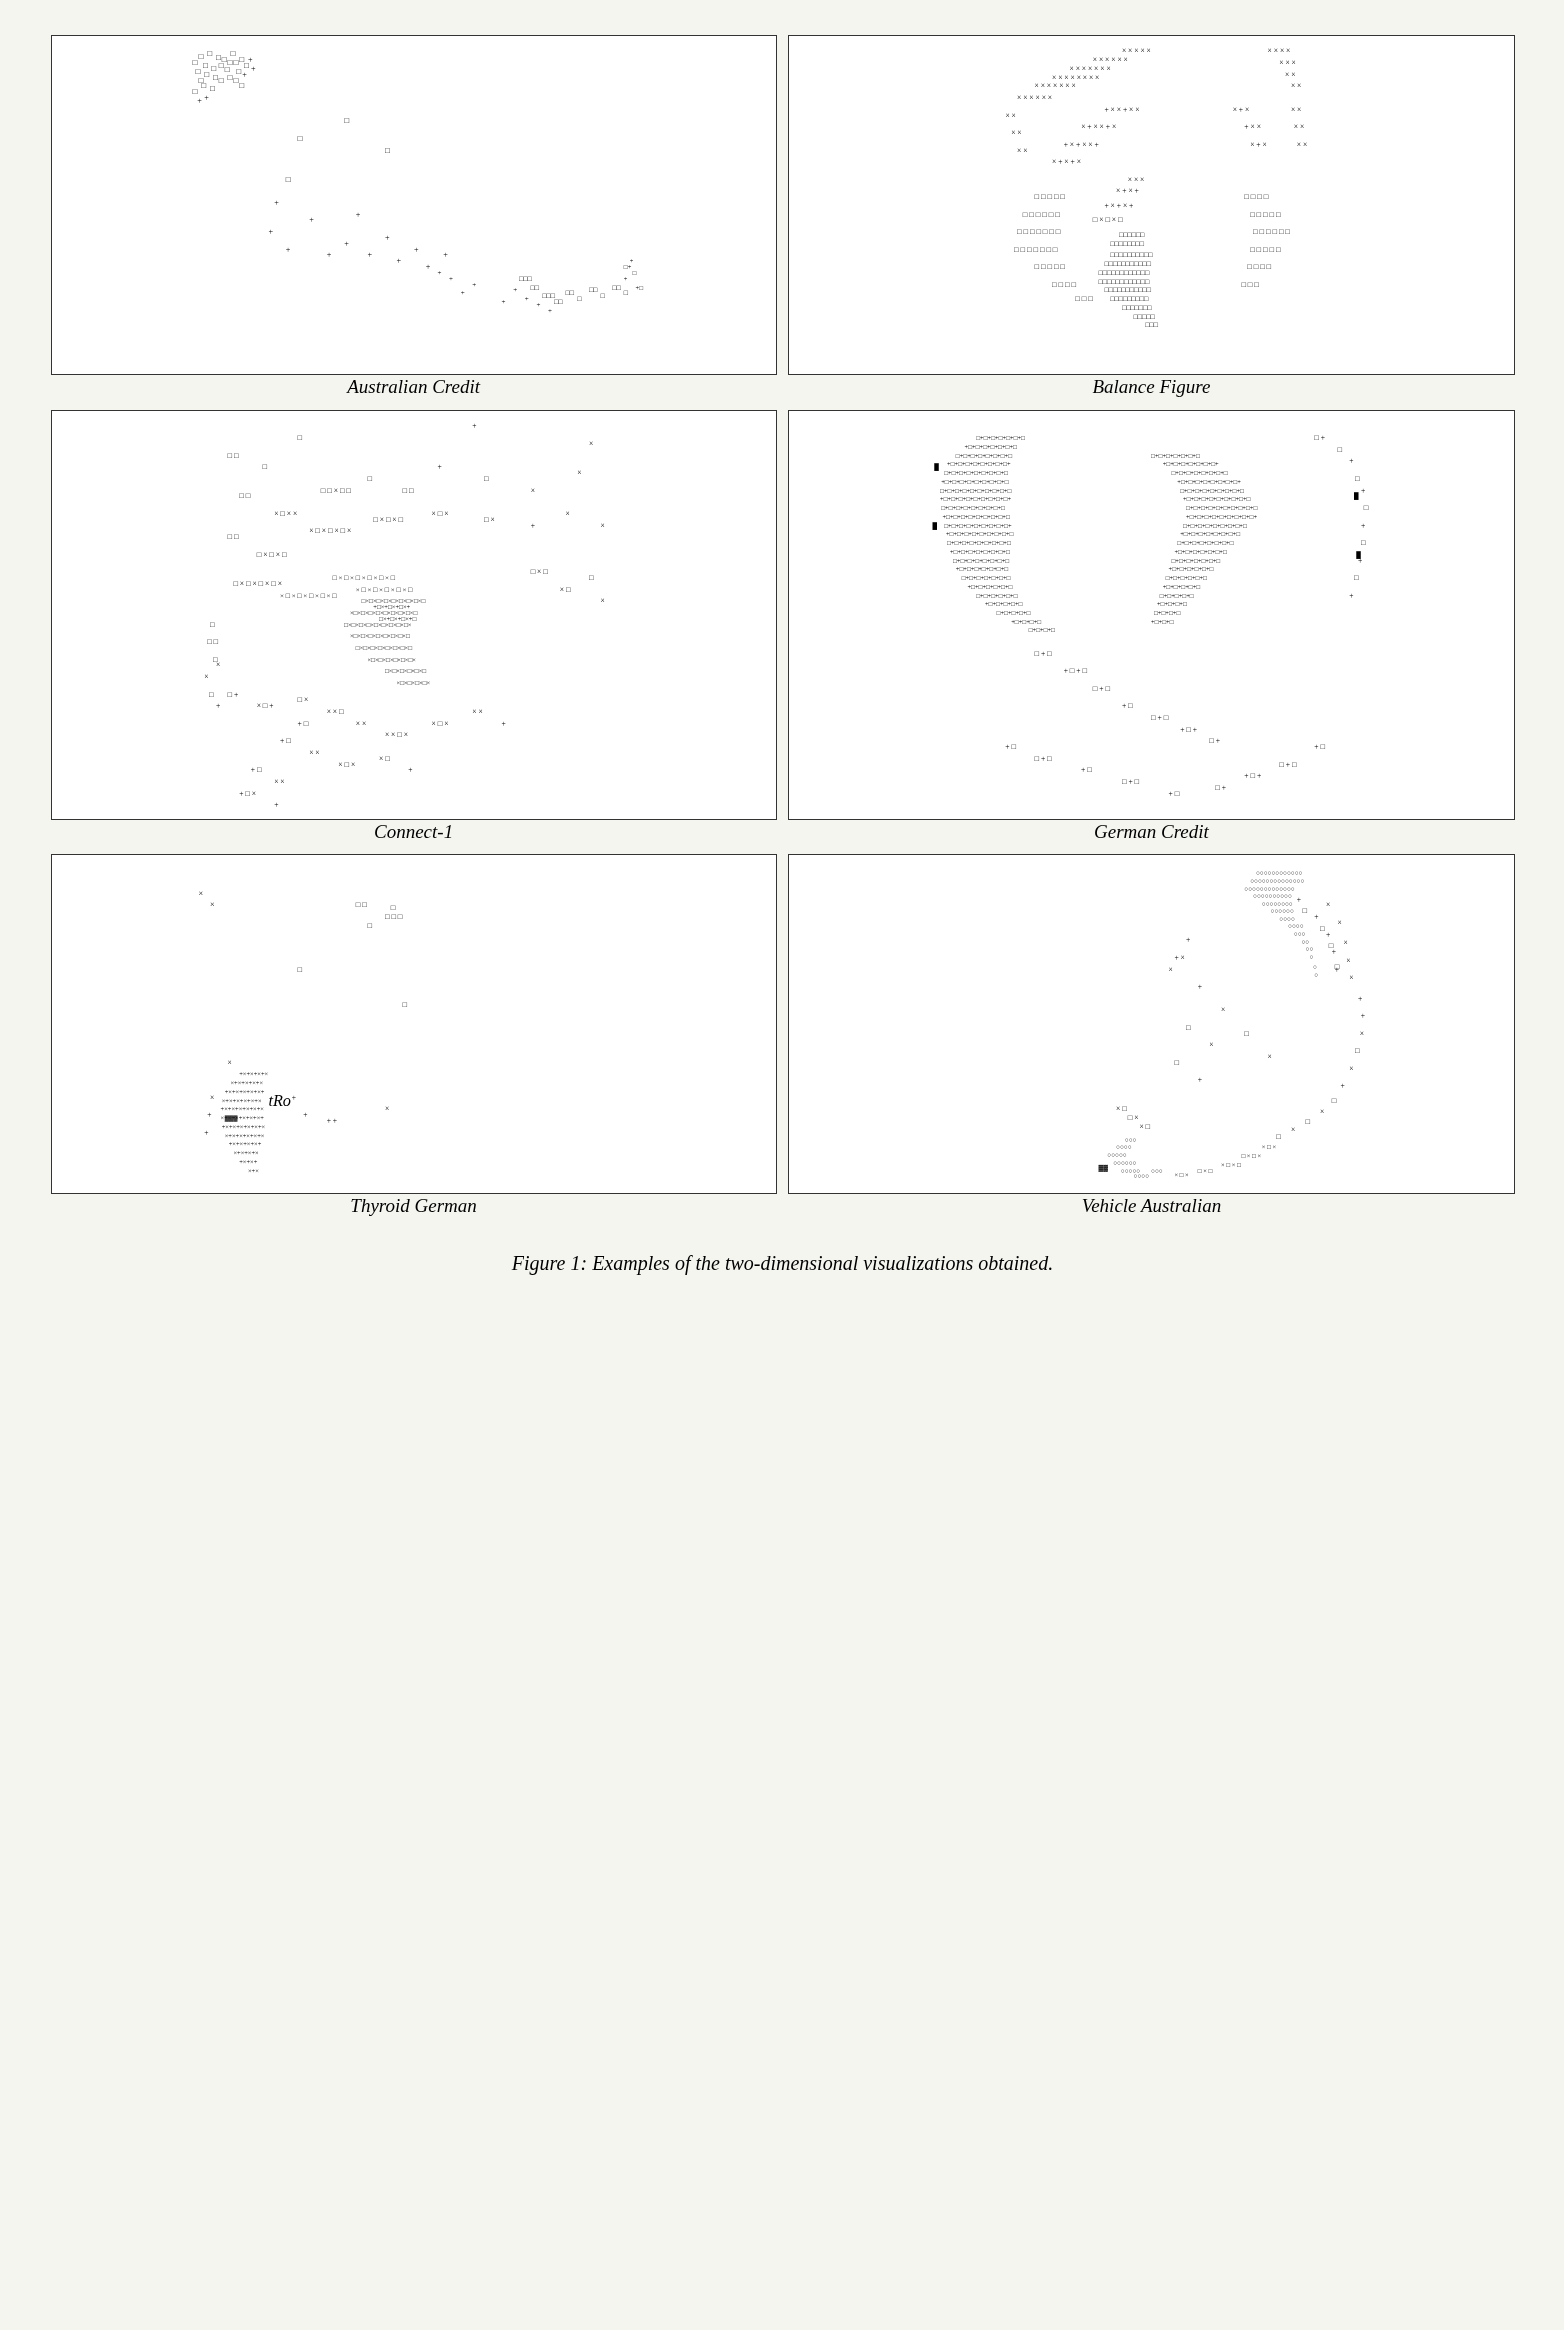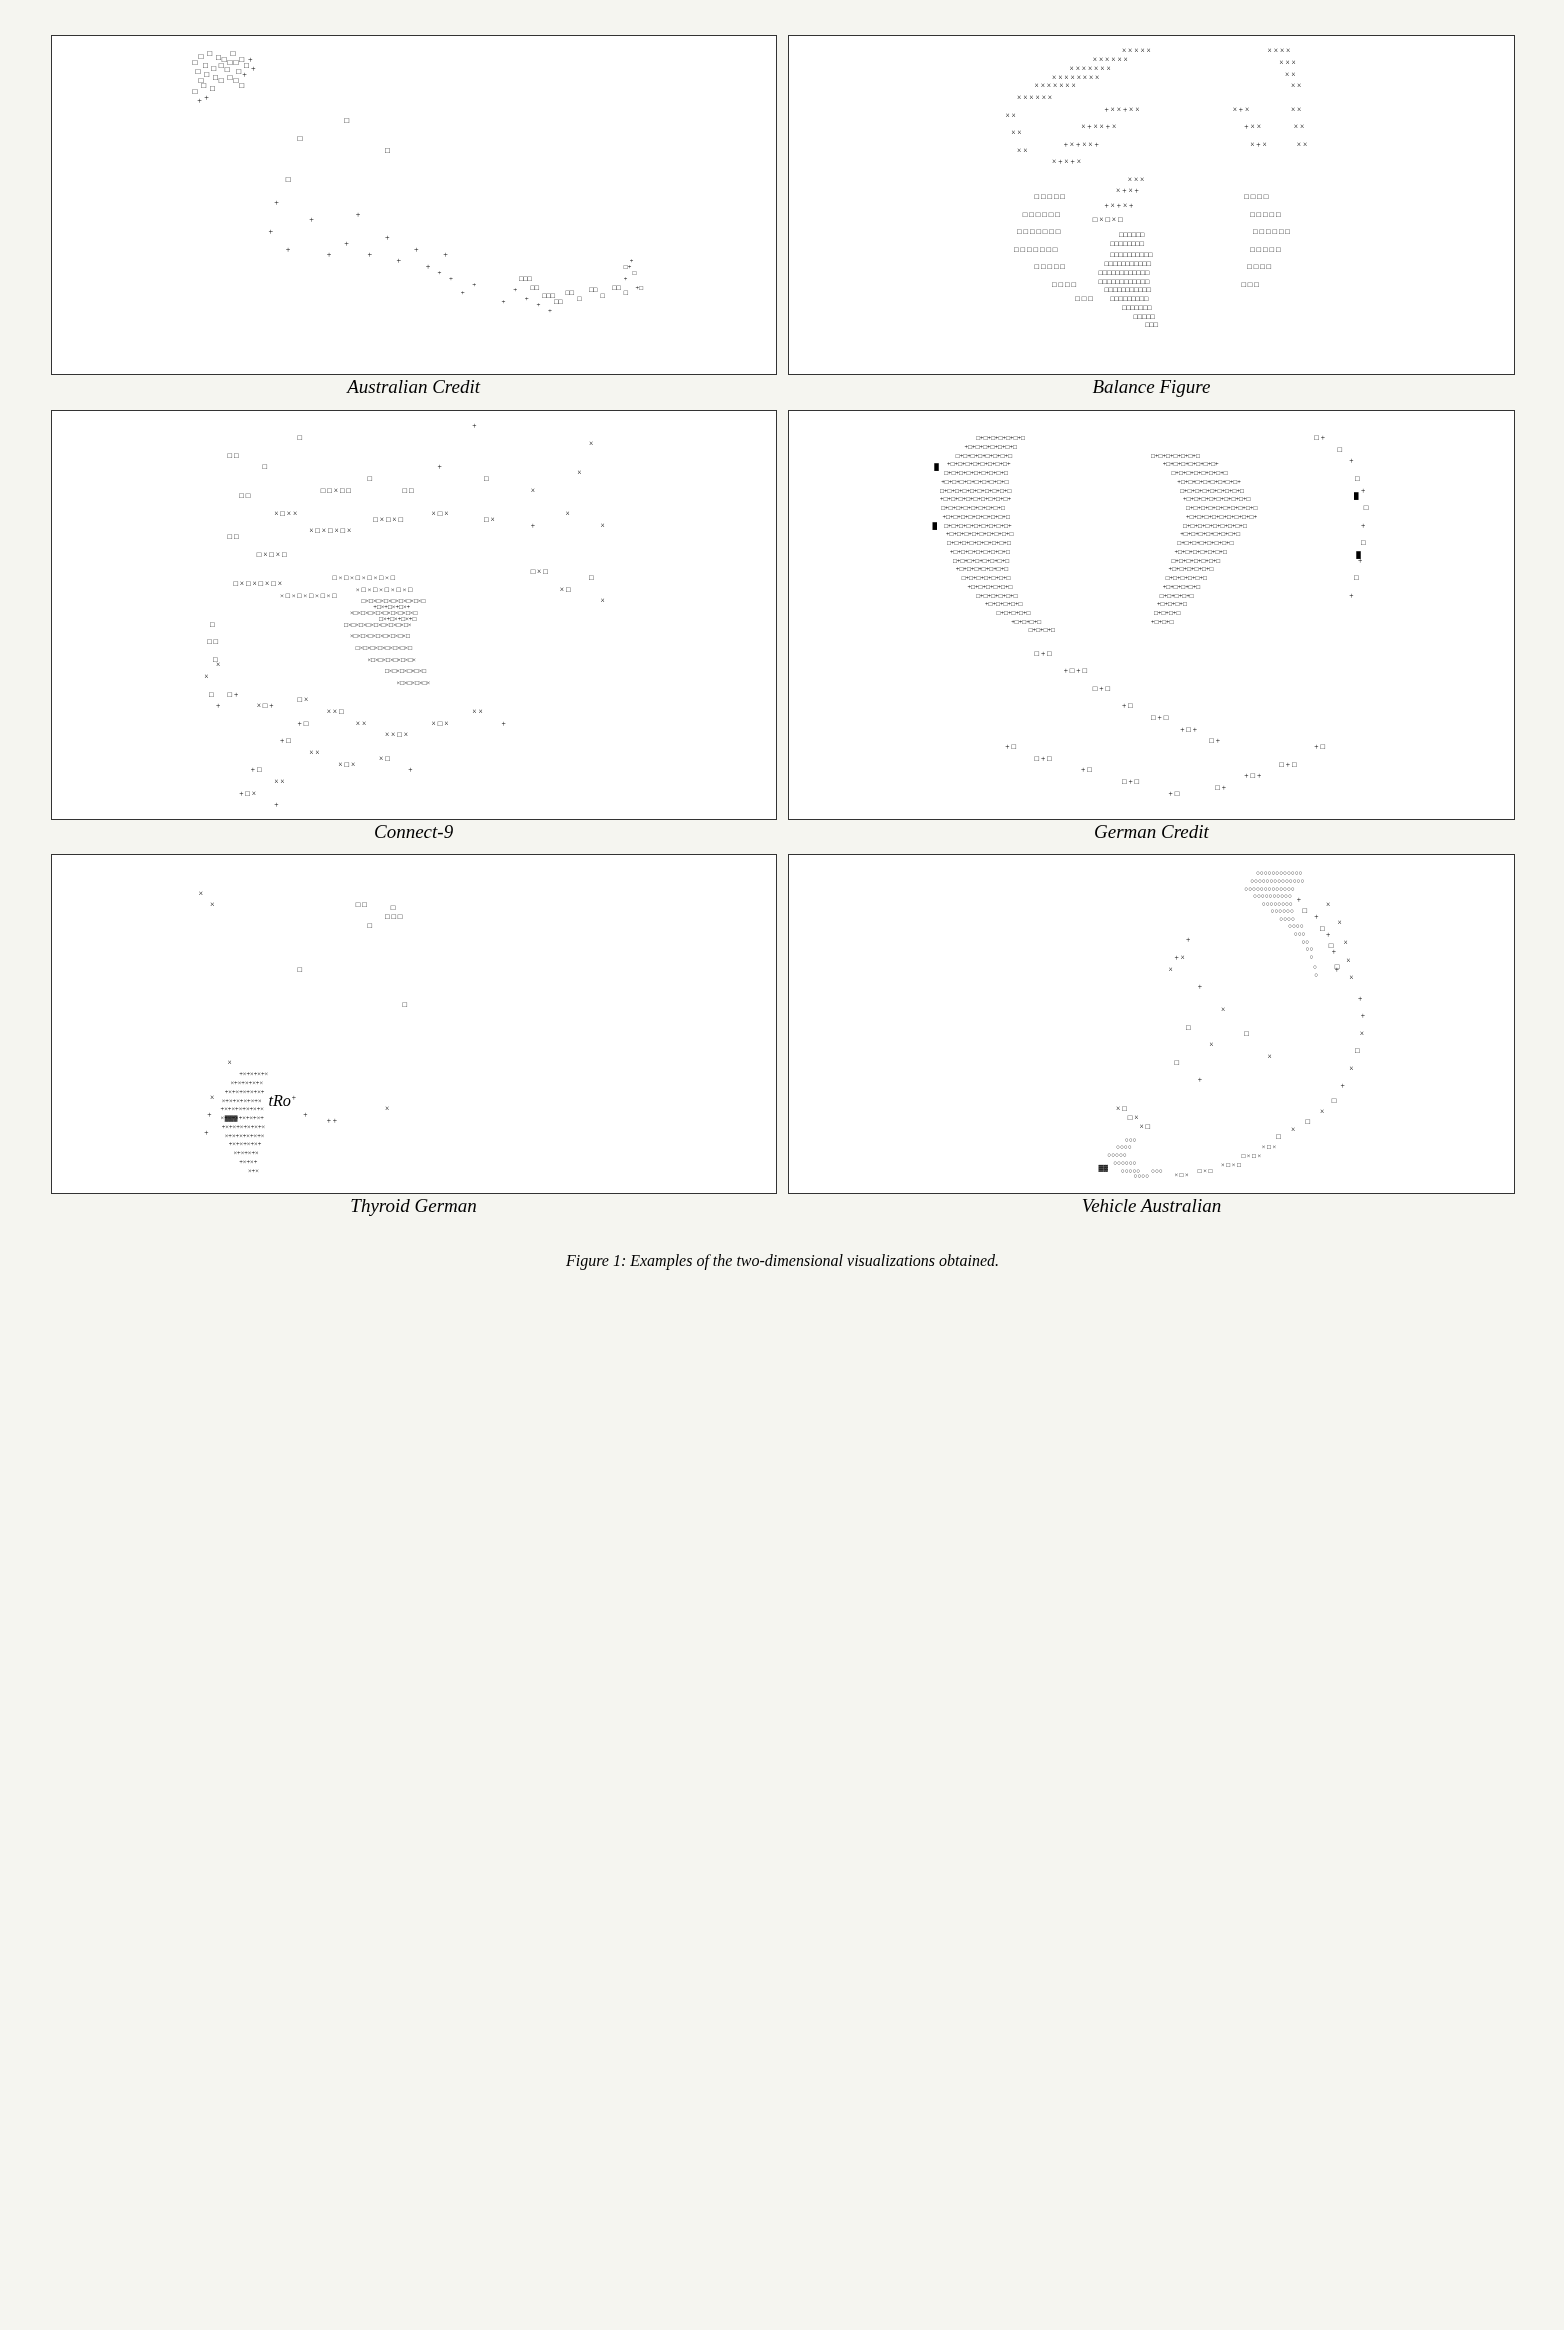--- a/index.html
+++ b/index.html
@@ -49,21 +49,21 @@
 
     .scatter-canvas {
       width: 100%;
       height: 100%;
       position: absolute;
       top: 0; left: 0;
     }
 
     .figure-caption {
       margin-top: 35px;
-      font-size: 16px;
+      font-size: 20px;
       font-style: italic;
     }
   </style>
 </head>
 <body>
 
 <div class="grid-container">
 
   <div class="chart-cell">
     <div class="chart-box">
@@ -290,21 +290,21 @@
         <text x="50" y="370" font-size="13" fill="#000">□</text>
         <text x="45" y="400" font-size="13" fill="#000">□ □</text>
         <text x="55" y="430" font-size="13" fill="#000">□</text>
         <text x="40" y="460" font-size="13" fill="#000">×</text>
         <text x="48" y="490" font-size="13" fill="#000">□</text>
         <text x="60" y="510" font-size="13" fill="#000">+</text>
 
         <text x="60" y="440" font-size="13" fill="#000">×</text>
       </svg>
     </div>
-    <div class="chart-label">Connect-9</div>
+    <div class="chart-label">Connect-1</div>
   </div>
 
   <div class="chart-cell">
     <div class="chart-box tall">
       <svg class="scatter-canvas" viewBox="0 0 800 700" xmlns="http://www.w3.org/2000/svg">
 
         <text x="100" y="50" font-size="11" fill="#000">□+□+□+□+□+□+□</text>
         <text x="80" y="65" font-size="11" fill="#000">+□+□+□+□+□+□+□</text>
         <text x="65" y="80" font-size="11" fill="#000">□+□+□+□+□+□+□+□</text>
         <text x="50" y="95" font-size="11" fill="#000">+□+□+□+□+□+□+□+□+</text>

